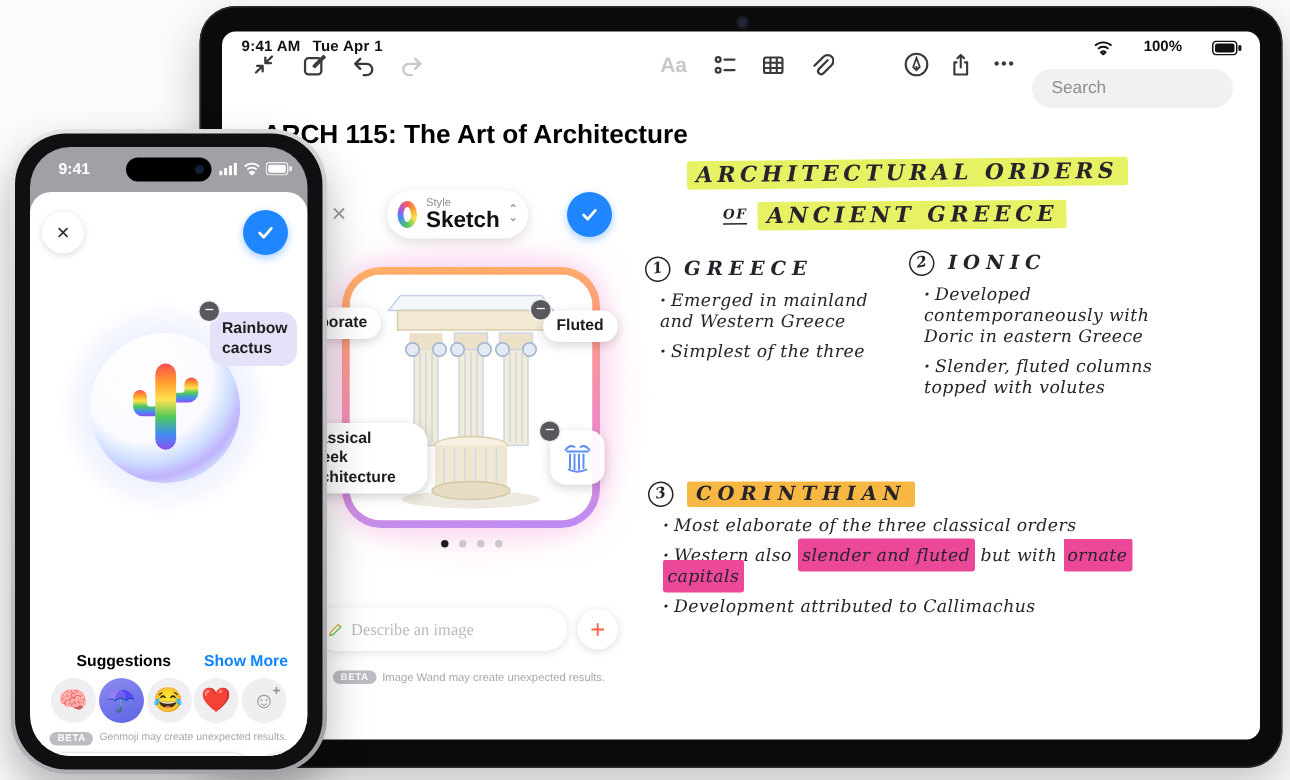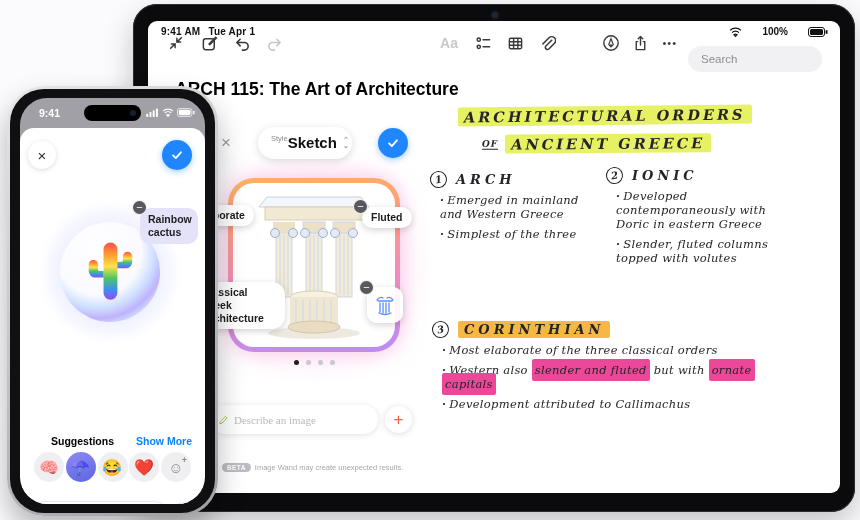--- a/index.html
+++ b/index.html
@@ -60,21 +60,21 @@
   .iw-glow { position:absolute; left:52px; top:130px; width:230px; height:230px; border-radius:50%;
     background:radial-gradient(circle, rgba(255,170,200,.30) 0%, rgba(255,200,230,.14) 55%, transparent 75%);
     filter:blur(4px); }
   .iw-close { position:absolute; left:68px; top:112px; width:20px; height:20px; color:#9a9aa0;
     font-size:17px; line-height:20px; text-align:center; font-weight:400; }
   .style-pill { position:absolute; left:110px; top:106px; width:94px; height:32px; background:#fff;
     border-radius:16px; box-shadow:0 2px 8px rgba(0,0,0,.14); display:flex; align-items:center; padding:0 7px; gap:6px; }
   .swirl { width:18px; height:18px; border-radius:50%;
     background:conic-gradient(#ff5a5a,#ffb12e,#ffe14d,#51c860,#3f8ef0,#a05af0,#ff5a5a); position:relative; }
   .swirl::after { content:""; position:absolute; inset:4px; background:#fff; border-radius:50%; }
-  .style-texts { display:flex; flex-direction:row; line-height:1.05; flex:1; }
+  .style-texts { display:flex; flex-direction:column; line-height:1.05; flex:1; }
   .style-label { font-size:7.5px; color:#8e8e93; }
   .style-value { font-size:15px; font-weight:700; color:#111; }
   .style-chevrons { display:flex; flex-direction:column; color:#9a9aa0; font-size:7px; line-height:.8; font-weight:700; }
   .iw-check { position:absolute; left:230px; top:107px; width:30px; height:30px; border-radius:50%;
     display:flex; align-items:center; justify-content:center; box-shadow:0 2px 6px rgba(31,134,255,.4); }
 
   .gen-card { position:absolute; left:80px; top:157px; width:172px; height:174px; border-radius:26px;
     border:5px solid transparent;
     background:linear-gradient(#fff,#fff) padding-box,
       linear-gradient(175deg,#ffb065 0%, #ff9d7e 25%, #f08bc0 60%, #bb8cf5 100%) border-box;
@@ -94,21 +94,21 @@
   .iw-dots i.active { background:#1d1d1f; }
 
   .iw-input { position:absolute; left:62px; top:384px; width:168px; height:29px; background:#fff;
     border-radius:15px; box-shadow:0 1px 6px rgba(0,0,0,.12); display:flex; align-items:center; padding:0 9px; gap:6px; }
   .iw-input input { border:none; outline:none; flex:1; font-size:11px; color:#555; background:transparent;
     font-family:Liberation Serif, serif; }
   .iw-input input::placeholder { color:#b9b9bf; }
   .iw-plus { position:absolute; left:237px; top:385px; width:27px; height:27px; background:#fff; border-radius:50%;
     box-shadow:0 1px 6px rgba(0,0,0,.14); color:#fa5f47; font-size:17px; font-weight:400; display:flex;
     align-items:center; justify-content:center; }
-  .beta-line { position:absolute; display:flex; align-items:flex-start; gap:4px; color:#a7a7ad; font-size:7.5px;margin-top:16px; }
+  .beta-line { position:absolute; display:flex; align-items:flex-start; gap:4px; color:#a7a7ad; font-size:7.5px; }
   .iw-beta { left:74px; top:426px; }
   .beta-pill { background:#bcbcc2; color:#fff; font-size:6.5px; font-weight:700; border-radius:6px;
     padding:1px 5px; letter-spacing:.4px; }
 
   
   .iphone-frame { position:absolute; left:7px; top:86px; width:211px; height:430px; border-radius:37px;
     background:linear-gradient(145deg,#e7e7ea,#9d9da2); box-shadow:0 14px 28px rgba(0,0,0,.28); z-index:10; }
   .iphone-inner { position:absolute; inset:3px; border-radius:34px; background:#101012; }
   .iphone-screen { position:absolute; left:13px; top:12px; width:185px; height:406px; border-radius:27px;
     background:#a0a0a6; overflow:hidden; }
@@ -255,21 +255,21 @@
     </div>
 
     <div class="note-title">ARCH 115: The Art of Architecture</div>
 
     <div class="hw-area">
       <div class="hw-h1"><span class="hl-yellow">ARCHITECTURAL ORDERS</span></div>
       <div class="hw-h2"><span class="hw-of">OF</span><span class="hl-yellow">ANCIENT GREECE</span></div>
       <div class="hw-col" id="sec-doric">
           <div class="hw-sec-head">
             <span class="hw-num">1</span>
-            <span class="hw-name">ARCH</span>
+            <span class="hw-name">GREECE</span>
           </div>
           <div class="hw-bullet"><span class="hw-dot">·</span><span>Emerged in mainland and Western Greece</span></div>
           <div class="hw-bullet"><span class="hw-dot">·</span><span>Simplest of the three</span></div>
         </div>
       <div class="hw-col" id="sec-ionic">
           <div class="hw-sec-head">
             <span class="hw-num">2</span>
             <span class="hw-name">IONIC</span>
           </div>
           <div class="hw-bullet"><span class="hw-dot">·</span><span>Developed contemporaneously with Doric in eastern Greece</span></div>

